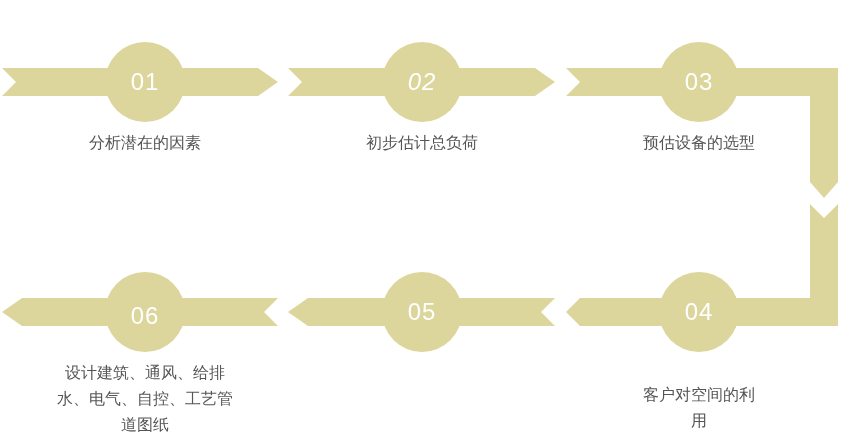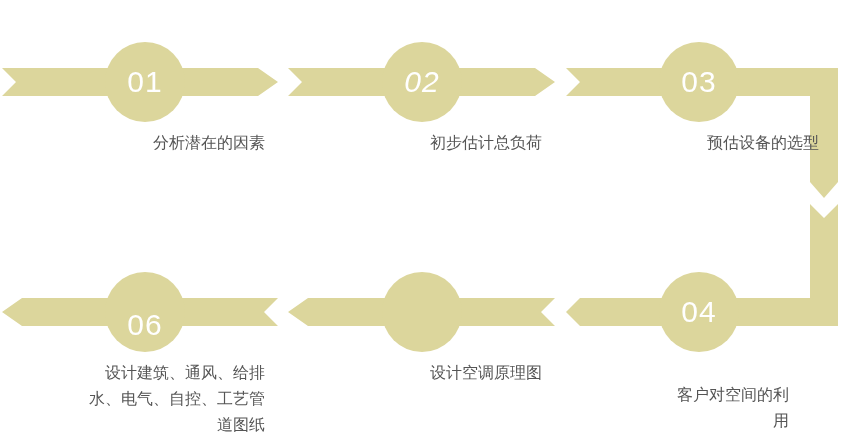--- a/index.html
+++ b/index.html
@@ -26,30 +26,30 @@
     width: 850px;
     height: 448px;
   }
   .step-number {
     position: absolute;
     width: 80px;
     height: 80px;
     display: flex;
     align-items: center;
     justify-content: center;
-    font-size: 30px;
+    font-size: 24px;
     font-weight: 400;
     color: #ffffff;
     letter-spacing: 1px;
     pointer-events: none;
     font-family: "Liberation Sans", "DejaVu Sans", sans-serif;
   }
   .step-caption {
     position: absolute;
-    text-align: right;
+    text-align: center;
     font-size: 16px;
     line-height: 26px;
     color: #555555;
     font-family: "DejaVu Sans", "Liberation Sans", sans-serif;
     white-space: pre-line;
   }
 </style>
 </head>
 <body>
 
@@ -94,25 +94,25 @@
     <circle cx="699" cy="82" r="40" fill="#dcd69c"></circle>
     <circle cx="699" cy="312" r="40" fill="#dcd69c"></circle>
     <circle cx="422" cy="312" r="40" fill="#dcd69c"></circle>
     <circle cx="145" cy="312" r="40" fill="#dcd69c"></circle>
   </svg>
 
   <div class="step-number" style="left:105px; top:42px;">01</div>
   <div class="step-number" style="left:382px; top:42px;font-style:italic;">02</div>
   <div class="step-number" style="left:659px; top:42px;">03</div>
   <div class="step-number" style="left:659px; top:272px;">04</div>
-  <div class="step-number" style="left:105px; top:285px;">06</div>
+  <div class="step-number" style="left:382px; top:272px;">05</div>
+  <div class="step-number" style="left:105px; top:276px;">06</div>
 
   <div class="step-caption" style="left:25px; top:130px; width:240px;">分析潜在的因素</div>
   <div class="step-caption" style="left:302px; top:130px; width:240px;">初步估计总负荷</div>
   <div class="step-caption" style="left:579px; top:130px; width:240px;">预估设备的选型</div>
   <div class="step-caption" style="left:609px; top:360px; width:180px;margin-top:22px;">客户对空间的利
 用</div>
-  <div class="step-caption" style="left:302px; top:360px; width:240px;">设计空调原理图</div>
   <div class="step-caption" style="left:25px; top:360px; width:240px;">设计建筑、通风、给排
 水、电气、自控、工艺管
 道图纸</div>
 
 </div>
 
 </body></html>

